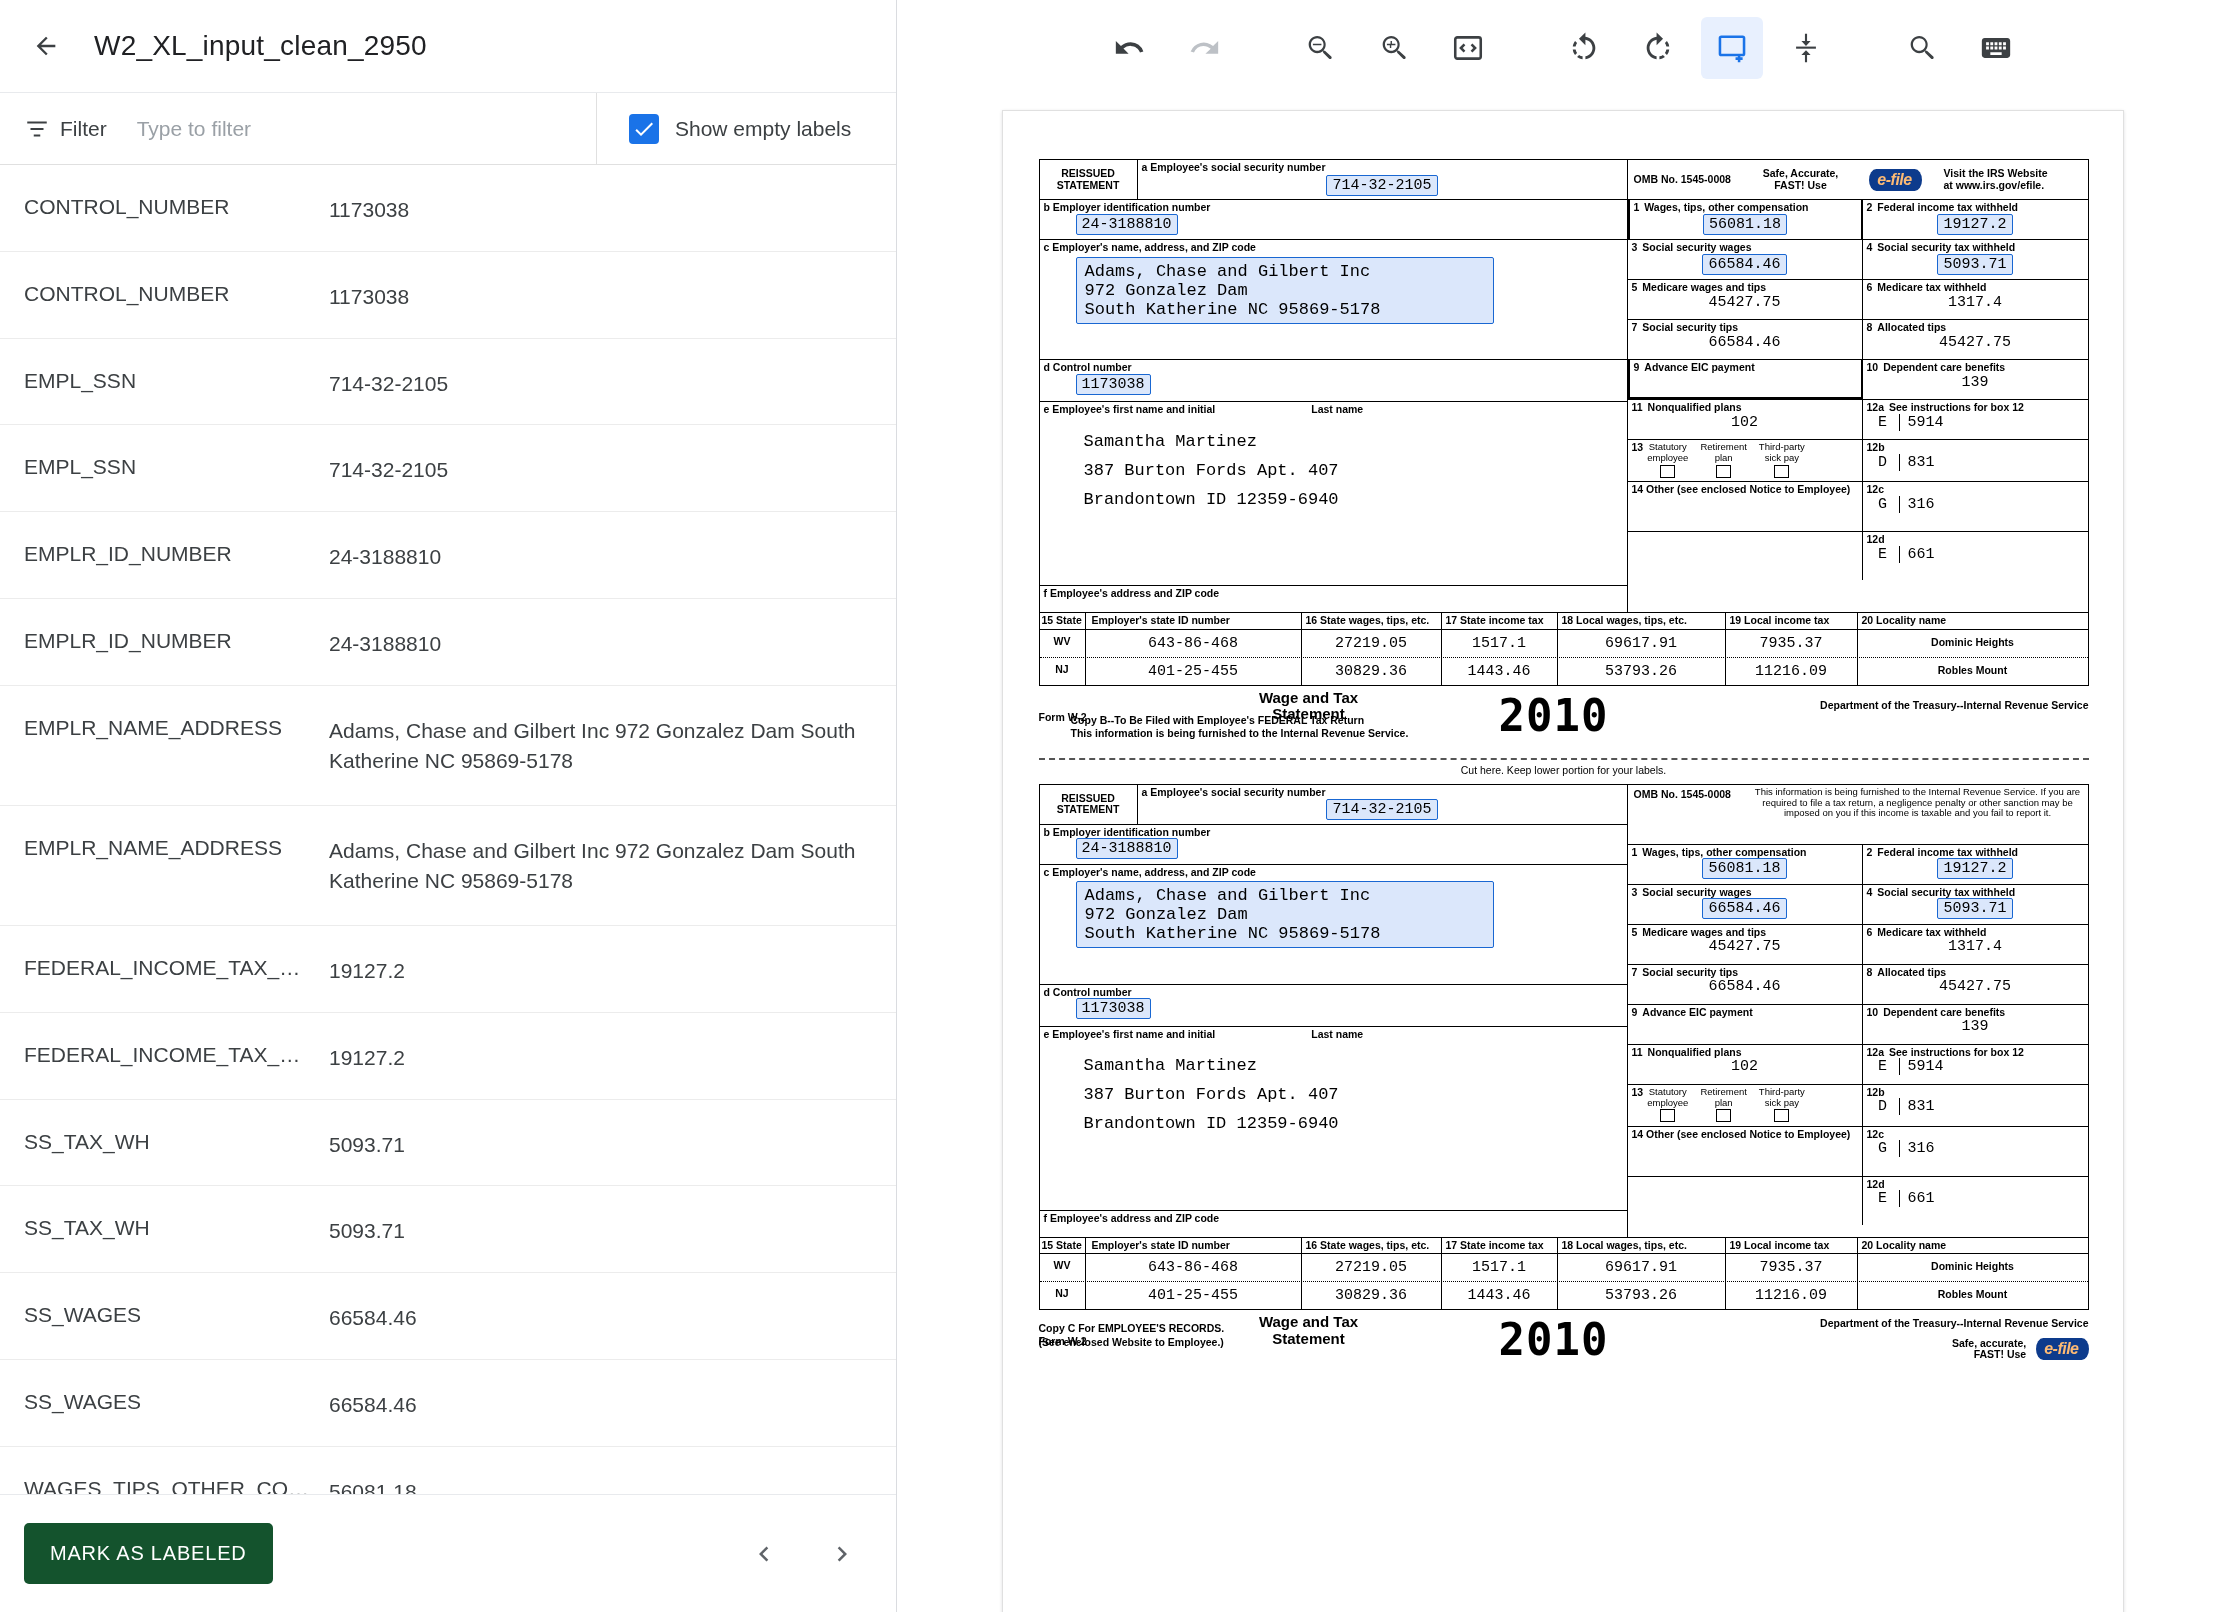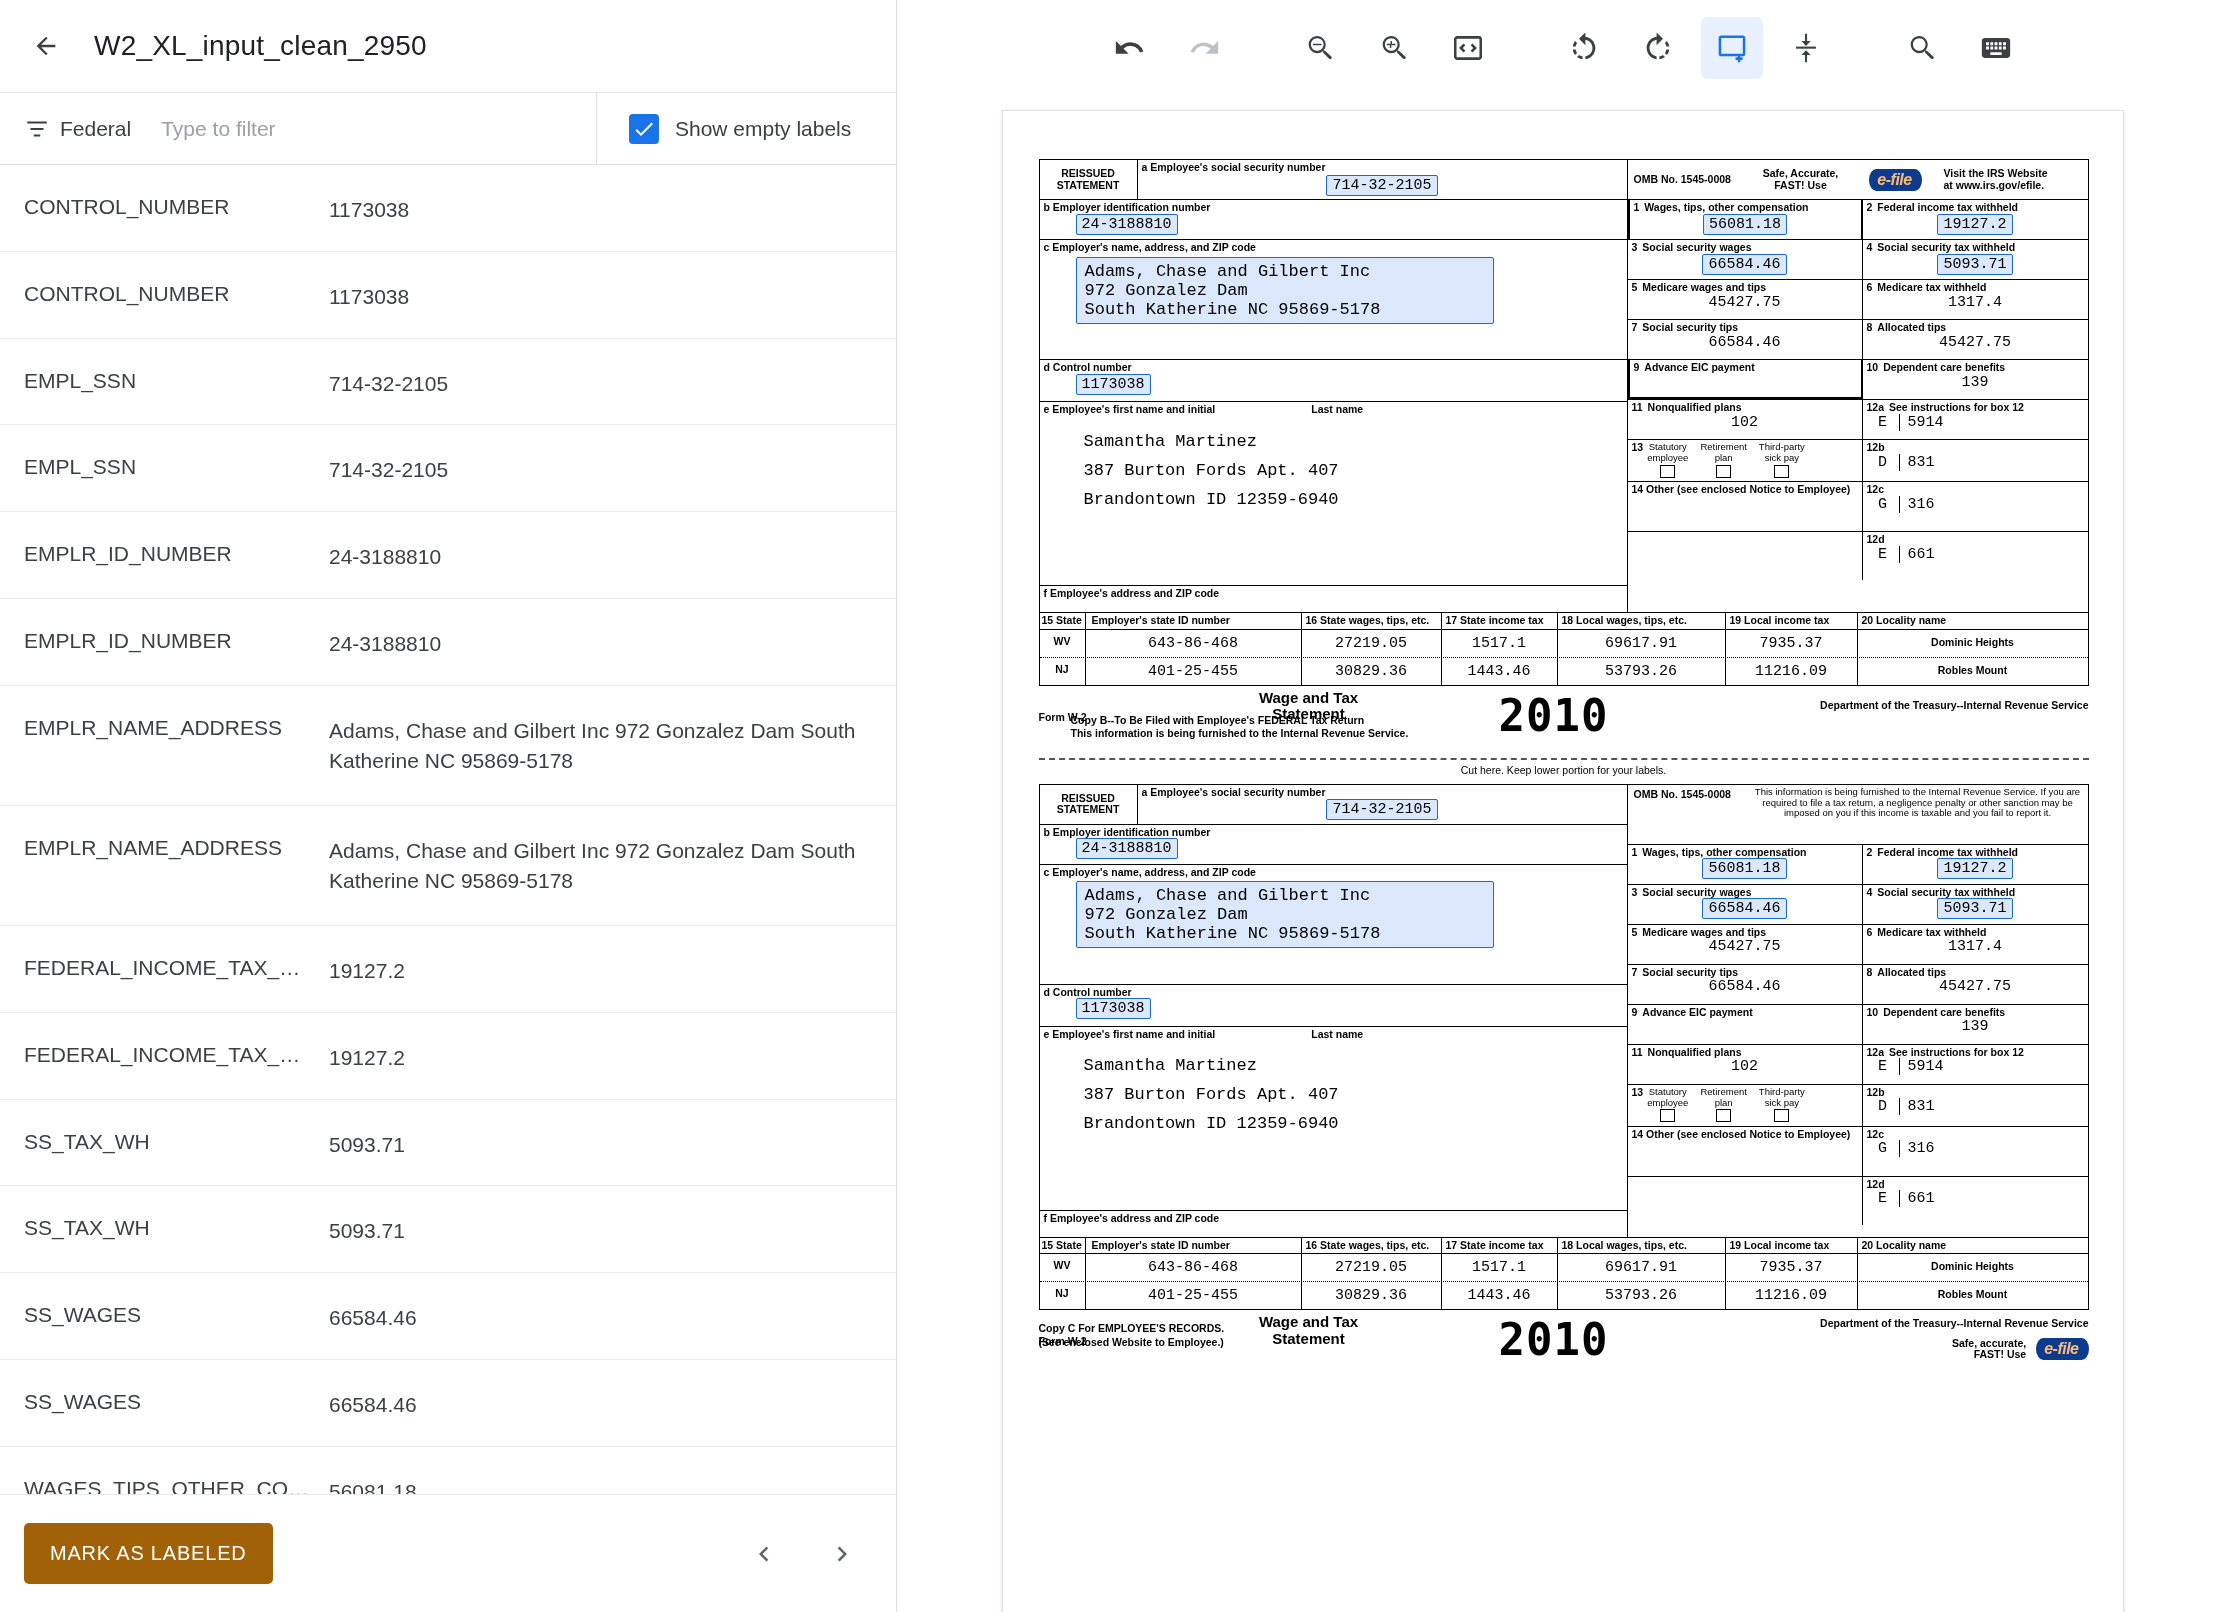--- a/index.html
+++ b/index.html
@@ -97,21 +97,21 @@
   .rows::-webkit-scrollbar-thumb { background:#dadce0; border-radius:6px; }
 
   .left-footer {
     flex:0 0 auto; height:118px;
     display:flex; align-items:center; justify-content:space-between;
     padding:0 34px 0 24px;
     border-top:1px solid #e8eaed;
     background:#fff;
   }
   .mark-btn {
-    background:#a16207; color:#fff; border:none; border-radius:5px;
+    background:#14532d; color:#fff; border:none; border-radius:5px;
     font-size:20px; letter-spacing:.8px; font-weight:500;
     padding:19px 26px; cursor:pointer;
     font-family:"Liberation Sans", sans-serif;
   }
   .pager { display:flex; align-items:center; gap:38px; color:#5f6368; }
   .pager div { width:40px; height:40px; display:flex; align-items:center; justify-content:center; cursor:pointer; border-radius:50%; }
 
   
   .right { flex:1 1 auto; display:flex; flex-direction:column; background:#fff; }
   .toolbar {
@@ -198,21 +198,21 @@
       <div class="doc-title">W2_XL_input_clean_2950</div>
     </div>
 
     <div class="filter-bar">
       <div class="filter-left">
         <span class="filter-icon">
           <svg viewBox="0 0 24 24" width="26" height="26" fill="currentColor">
             <path d="M3 5h18v2H3V5zm3 6h12v2H6v-2zm3 6h6v2H9v-2z"></path>
           </svg>
         </span>
-        <span class="filter-label">Federal</span>
+        <span class="filter-label">Filter</span>
         <input class="filter-input" type="text" placeholder="Type to filter" style="">
       </div>
       <div class="filter-right">
         <span class="checkbox">
           <svg viewBox="0 0 24 24" fill="#ffffff">
             <path d="M9 16.17L4.83 12l-1.42 1.41L9 19 21 7l-1.41-1.41z"></path>
           </svg>
         </span>
         <span class="checkbox-label">Show empty labels</span>
       </div>

